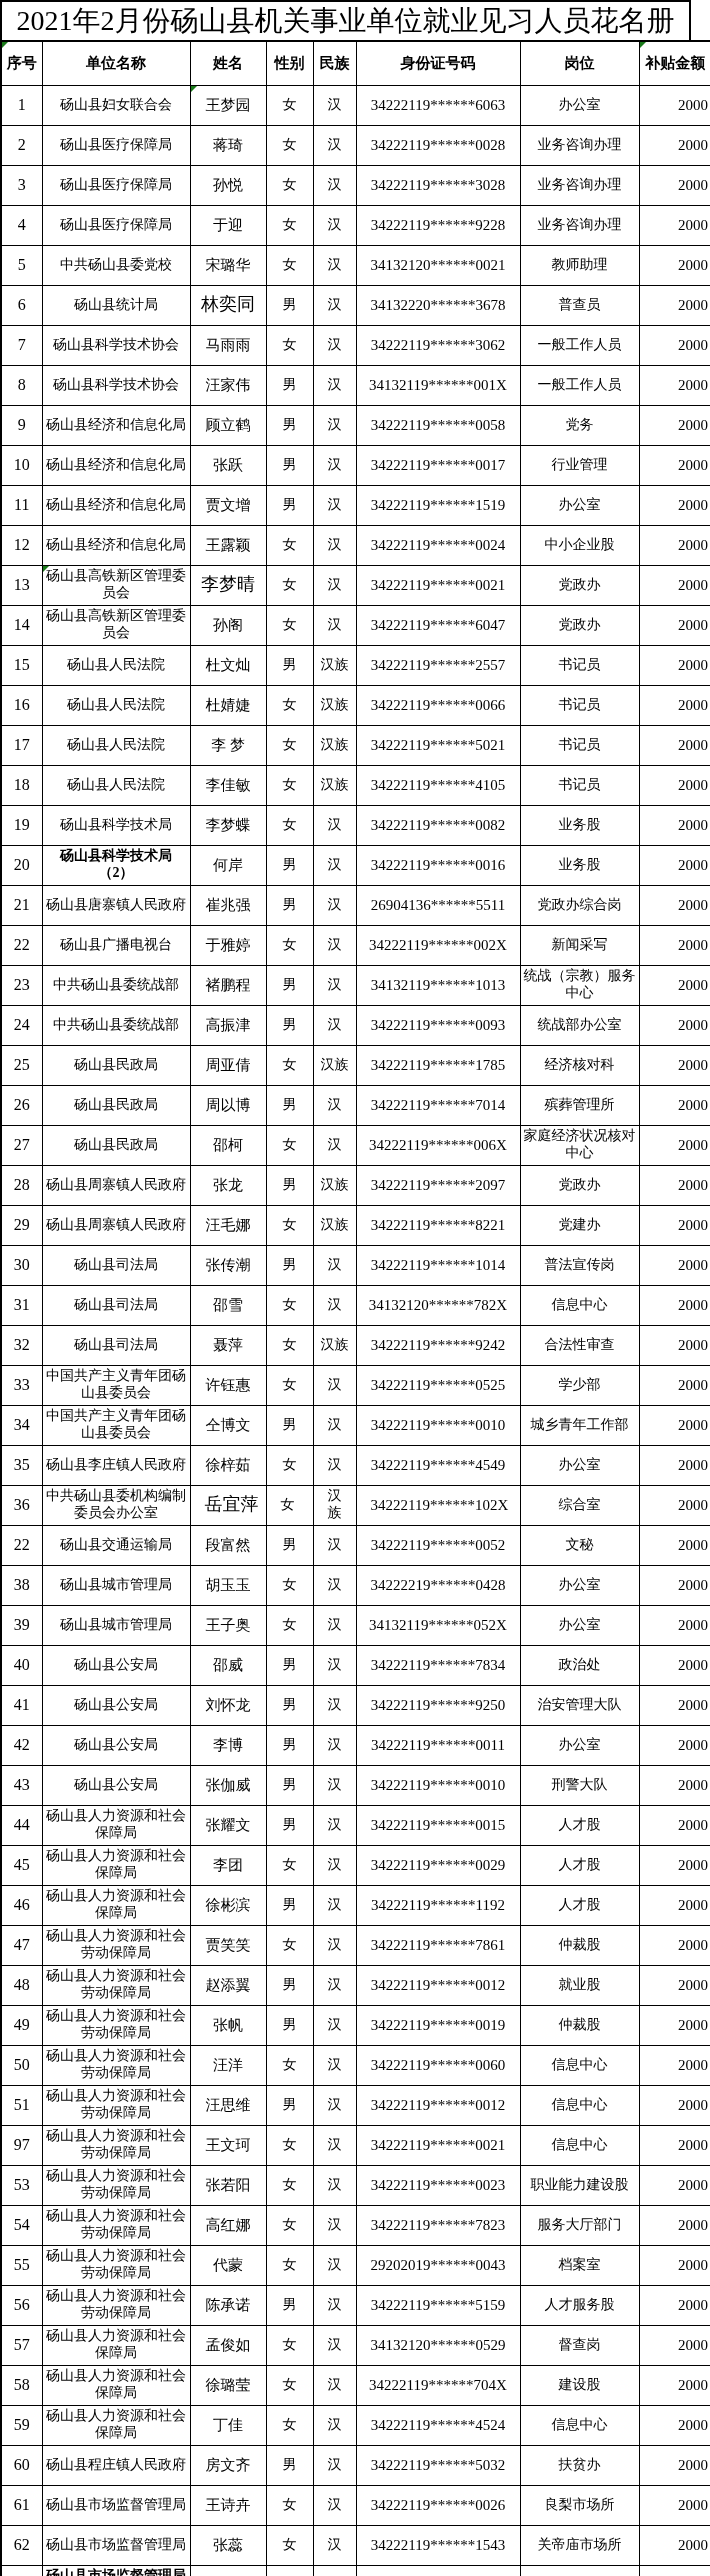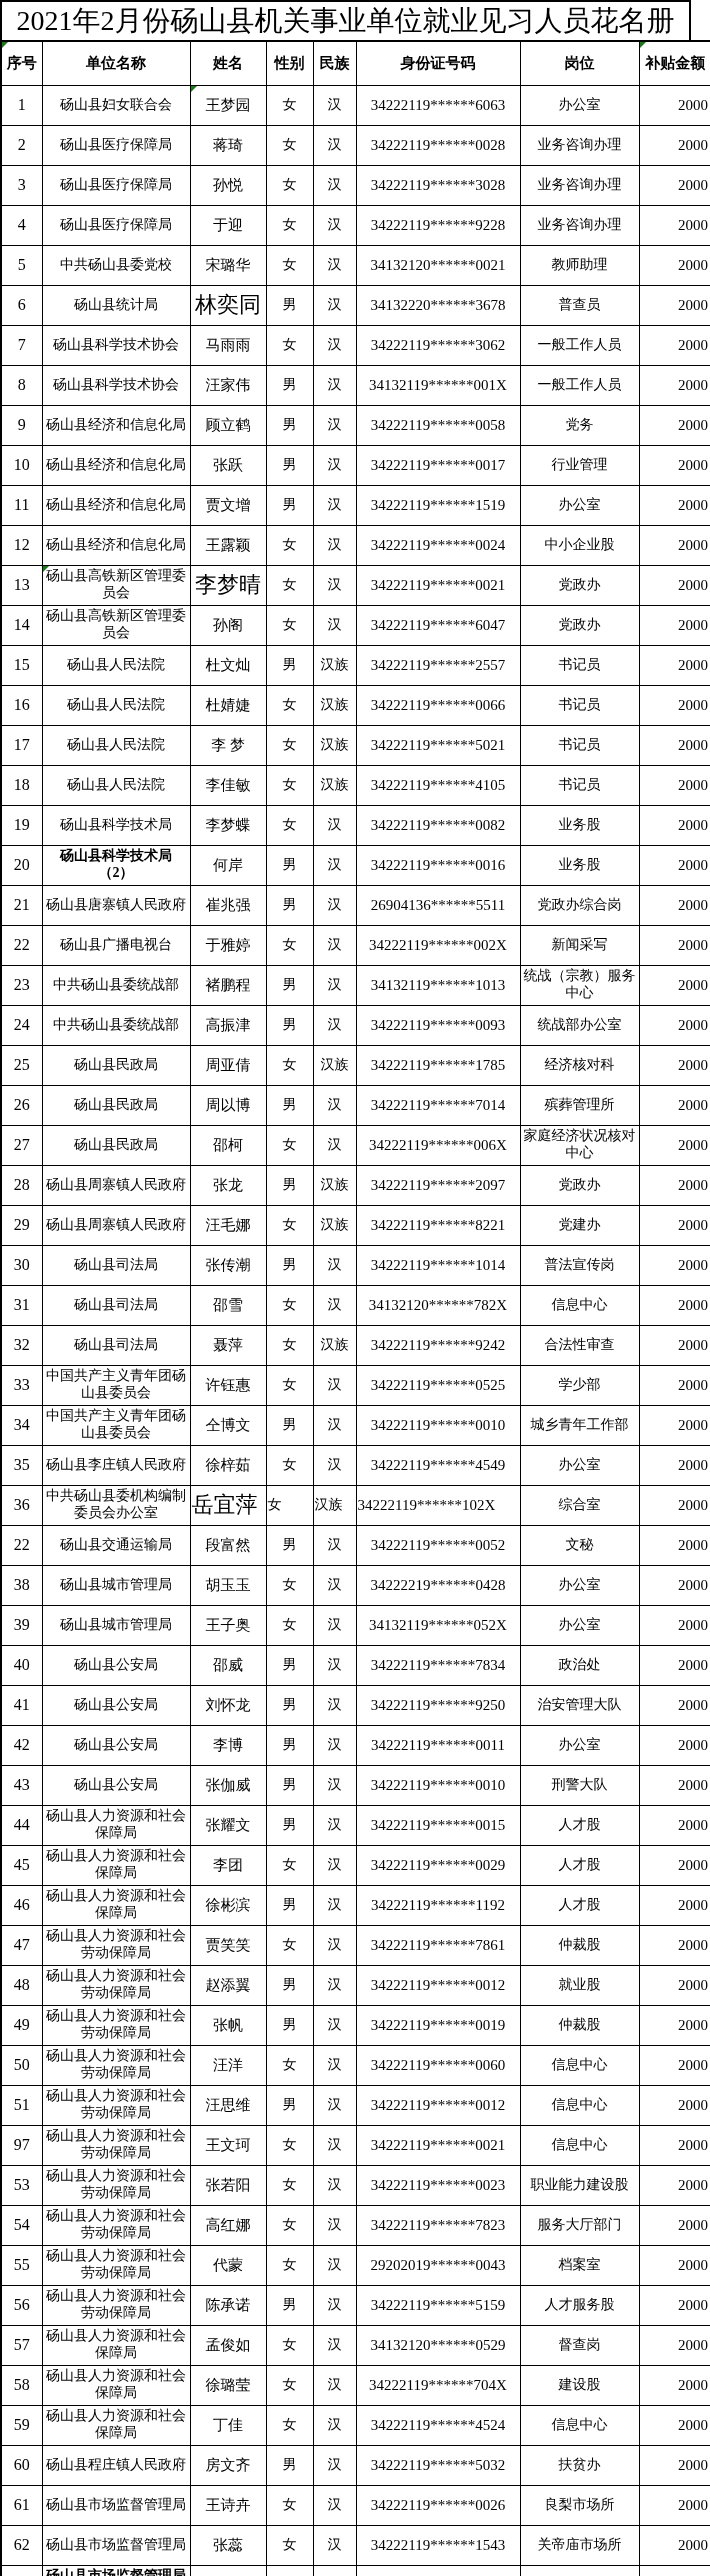--- a/index.html
+++ b/index.html
@@ -35,23 +35,23 @@
   tbody tr{height:40px;}
   th{font-weight:bold;font-size:15px;}
   .c-seq{font-size:16px;}
   .c-unit{font-size:14px;}
   .c-name{font-size:15px;}
   .c-gender,.c-ethnic{font-size:14px;}
   .c-idnum{font-size:15px;letter-spacing:0px;}
   .c-pos{font-size:14px;}
   .c-amount{font-size:15px;text-align:right;padding-right:3px;}
   td.bold{font-weight:bold;}
-  td.big{font-size:22px;}
+  td.big{font-size:18px;}
   tr.la .c-name,tr.la .c-gender,tr.la .c-ethnic,tr.la .c-idnum{
-    text-align:left;padding-left:1px;
+    text-align:left;padding-left:14px;
   }
   .rel{position:relative;}
   .gt{
     position:absolute;top:0;left:0;width:0;height:0;
     border-top:6px solid #1a7a1a;
     border-right:6px solid transparent;
   }
 </style>
 </head>
 <body>

